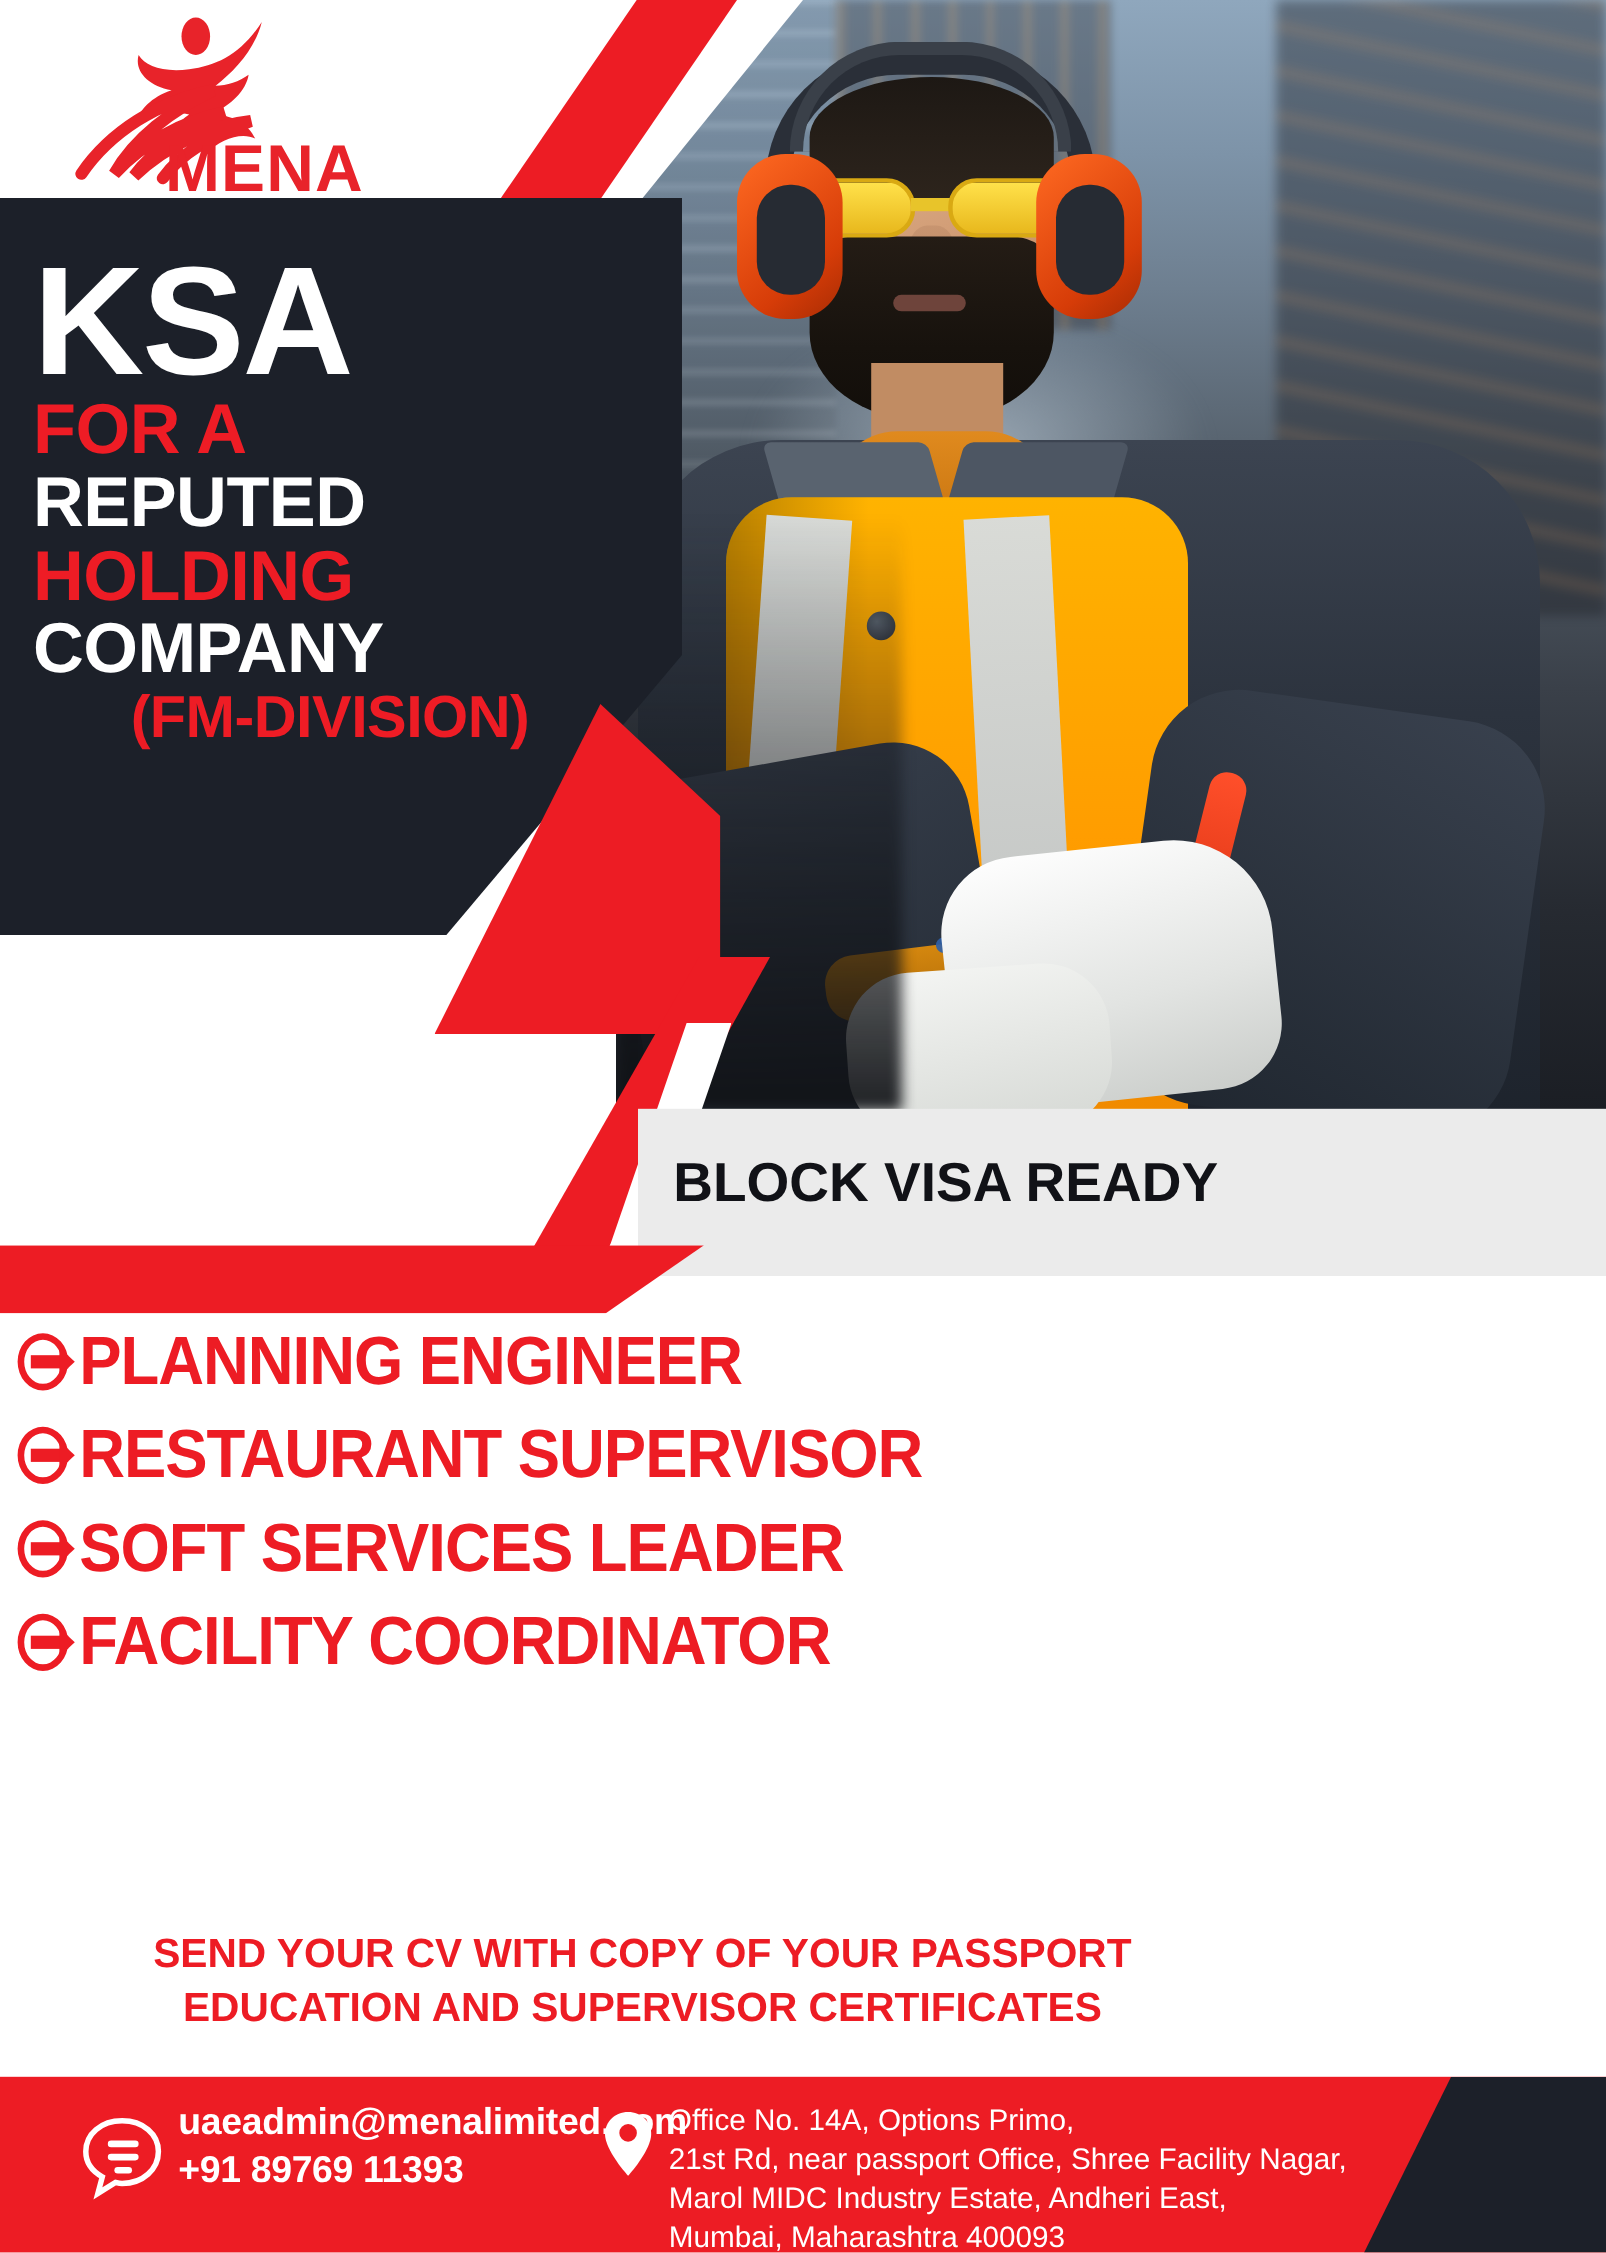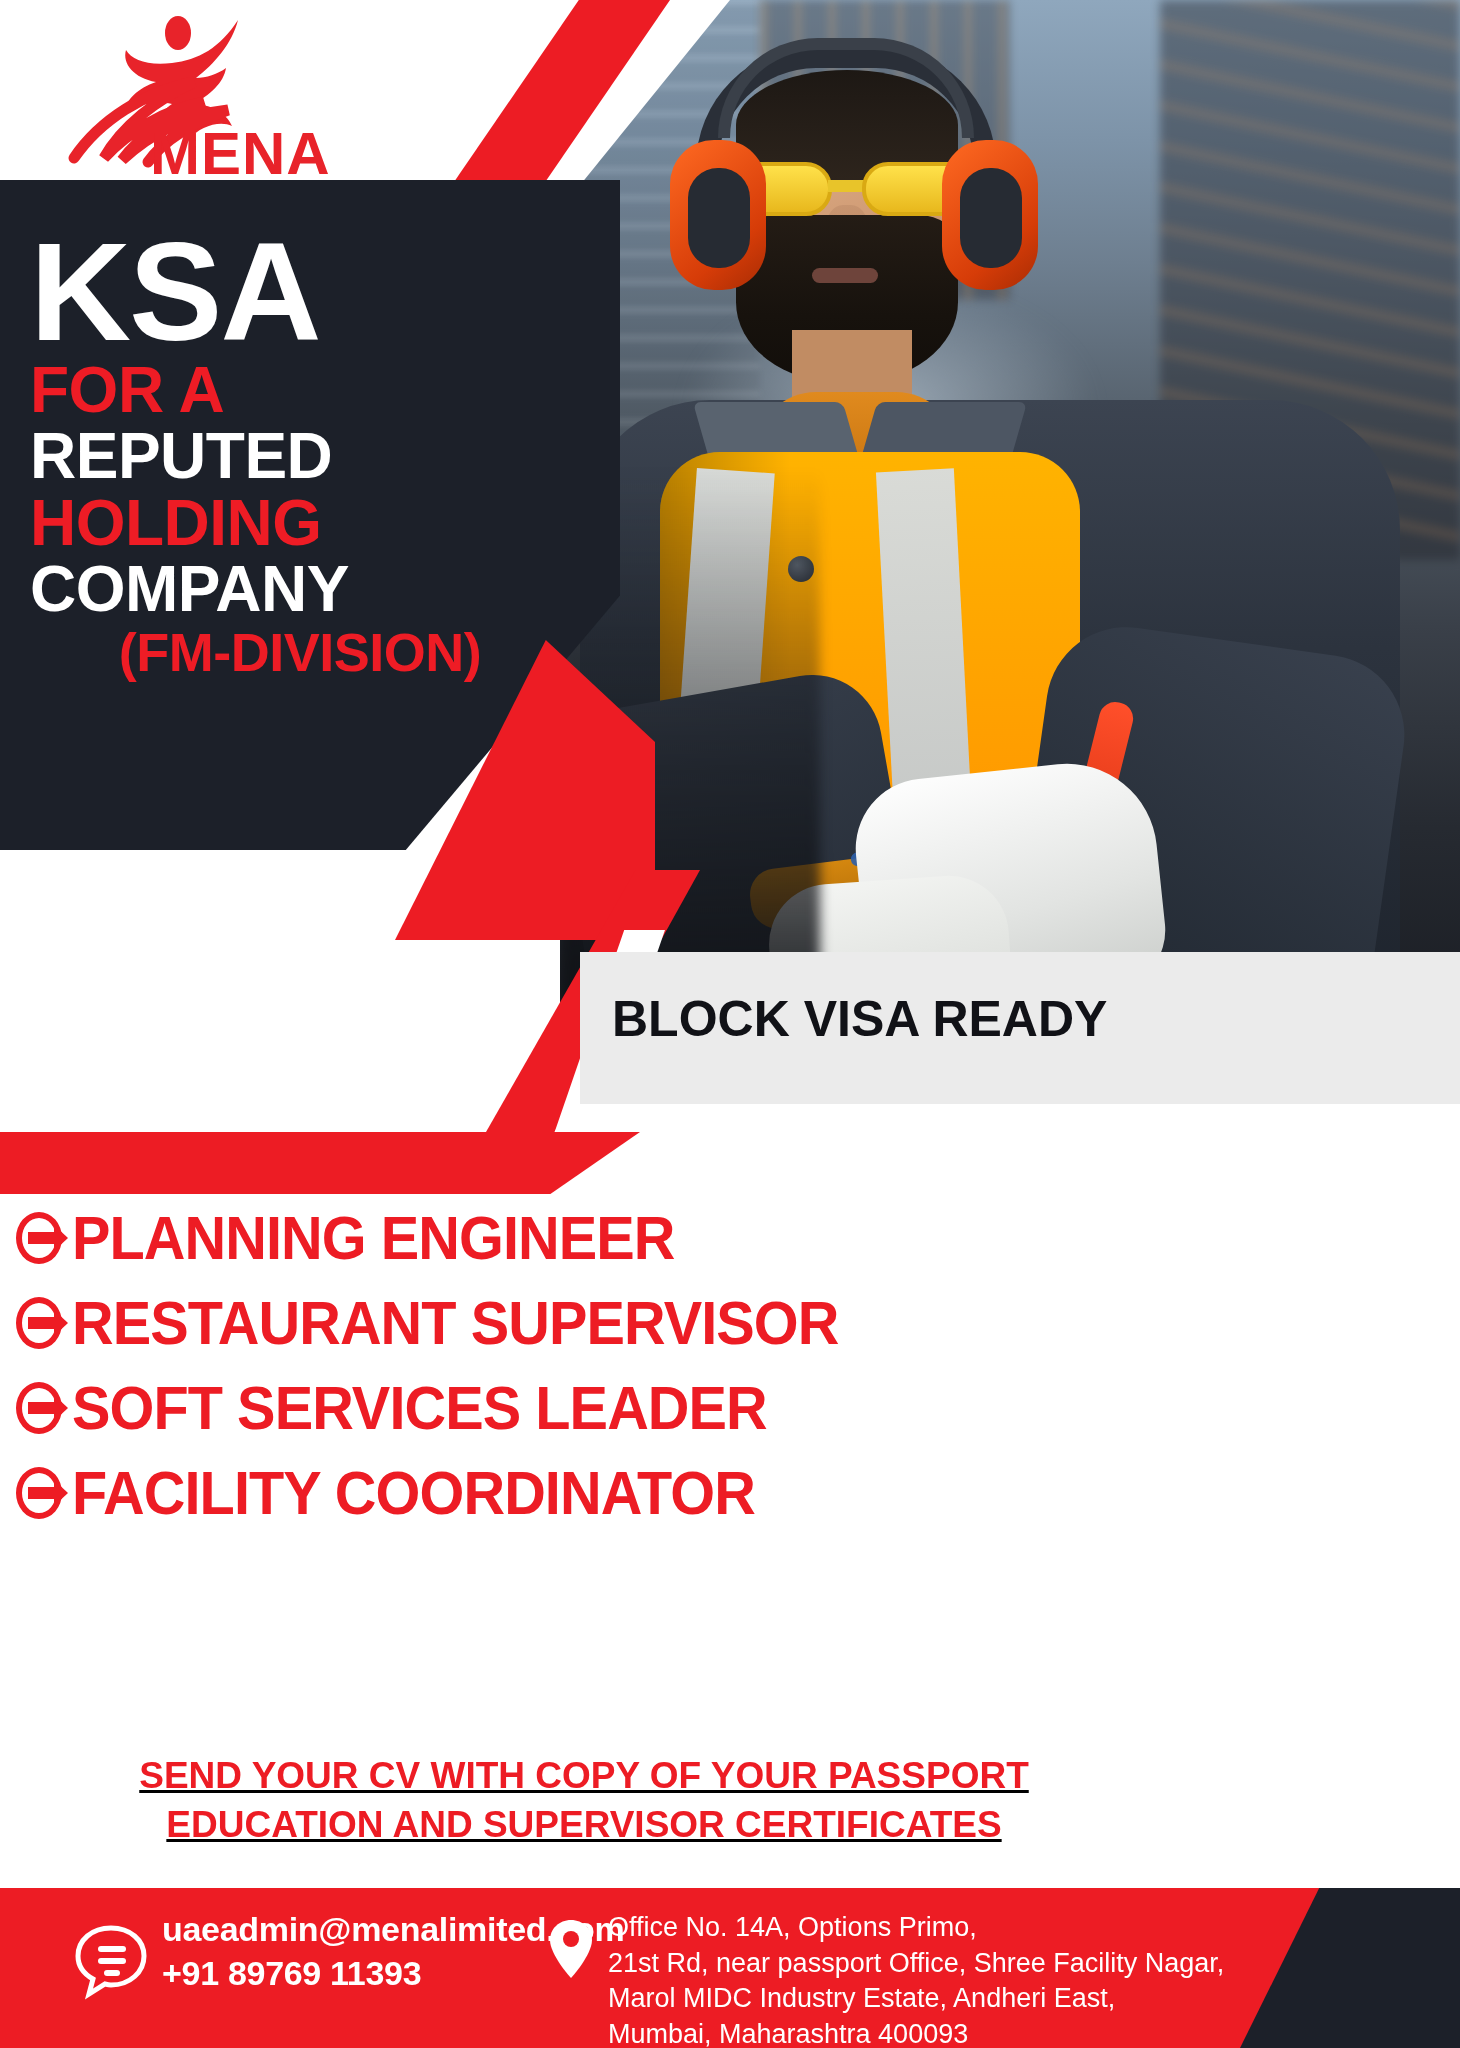--- a/index.html
+++ b/index.html
@@ -137,21 +137,21 @@
 
   .panel-text{position:absolute;left:30px;top:228px;width:540px;}
   .t-ksa{font-size:140px;line-height:0.92;font-weight:bold;color:#ffffff;letter-spacing:-2px;}
   .t-line{font-size:64px;line-height:1.04;font-weight:bold;letter-spacing:-0.5px;}
   .t-red{color:#ee1c25;}
   .t-white{color:#ffffff;}
   .t-fm{font-size:54px;line-height:1.1;font-weight:bold;color:#ee1c25;letter-spacing:-0.5px;text-align:center;}
 
   
   .gray-band{
-    position:absolute;left:580px;top:952px;width:880px;height:152px;background:#ebebeb;
+    position:absolute;left:580px;top:1008px;width:880px;height:152px;background:#ebebeb;
   }
   .gray-band .bv{
     position:absolute;left:32px;top:38px;
     font-size:50px;font-weight:bold;color:#111217;letter-spacing:0px;
   }
   .red-bar{
     position:absolute;left:0;top:1132px;width:640px;height:62px;background:#ed1c24;
     clip-path:polygon(0 0, 100% 0, 86% 100%, 0 100%);
   }
 
@@ -168,21 +168,21 @@
 
   
   .reqs{position:absolute;left:14px;top:1621px;width:1430px;}
   .req{
     font-size:33px;font-weight:bold;color:#0d0d0d;
     line-height:1.34;white-space:nowrap;
     transform:scaleX(0.96);transform-origin:left center;
   }
 
   
-  .cv{position:absolute;left:0;top:1752px;width:1168px;text-align:center;text-decoration:underline;}
+  .cv{position:absolute;left:0;top:1752px;width:1168px;text-align:center;}
   .cv div{
     font-size:37px;font-weight:bold;color:#ed1c24;line-height:1.32;
     letter-spacing:0px;
   }
 
   
   .footer{
     position:absolute;left:0;bottom:0;width:1460px;height:160px;background:#ed1c24;
   }
   .footer .notch{

